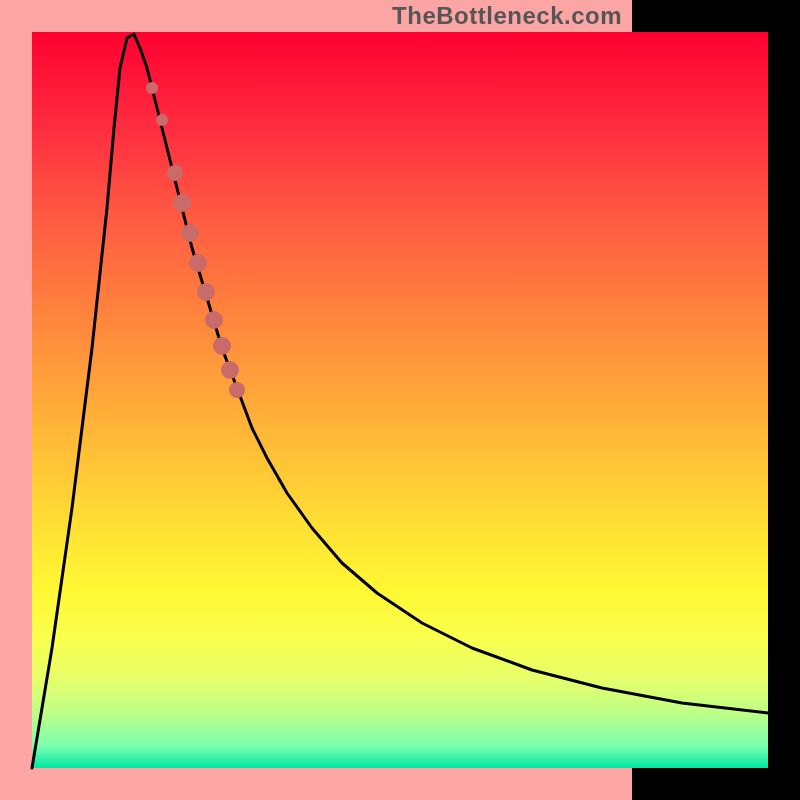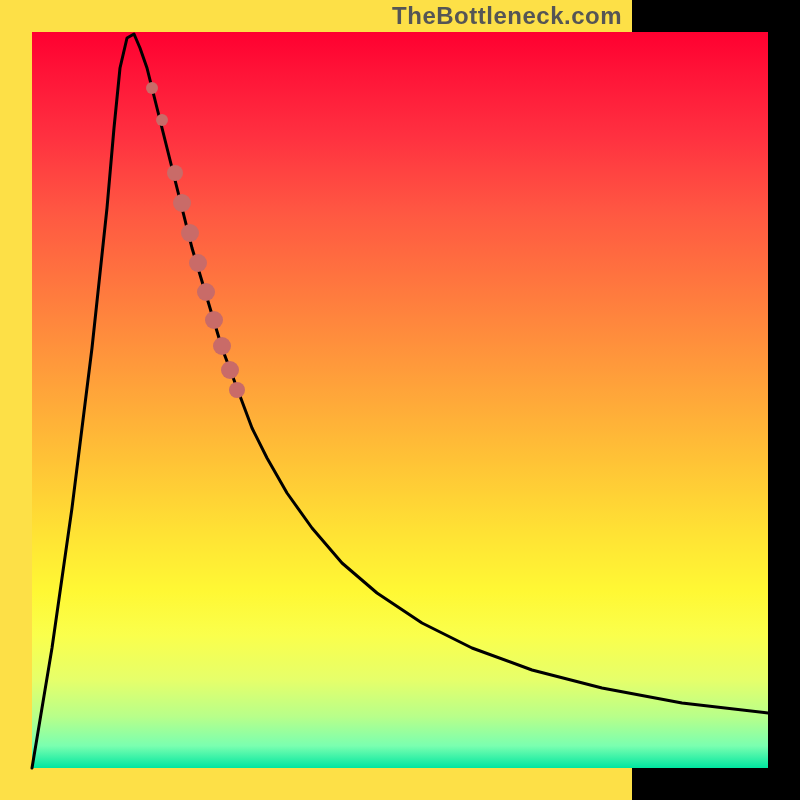--- a/index.html
+++ b/index.html
@@ -8,21 +8,21 @@
     width: 800px;
     height: 800px;
     background: #000;
     overflow: hidden;
     font-family: Arial, Helvetica, sans-serif;
   }
   .frame {
     position: relative;
     width: 632px;
     height: 800px;
-    background: #fde047;
+    background: #fca5a5;
   }
   .watermark {
     position: absolute;
     top: 2px;
     right: 10px;
     color: #555;
     font-size: 24px;
     font-weight: bold;
     letter-spacing: 0.5px;
     z-index: 10;

